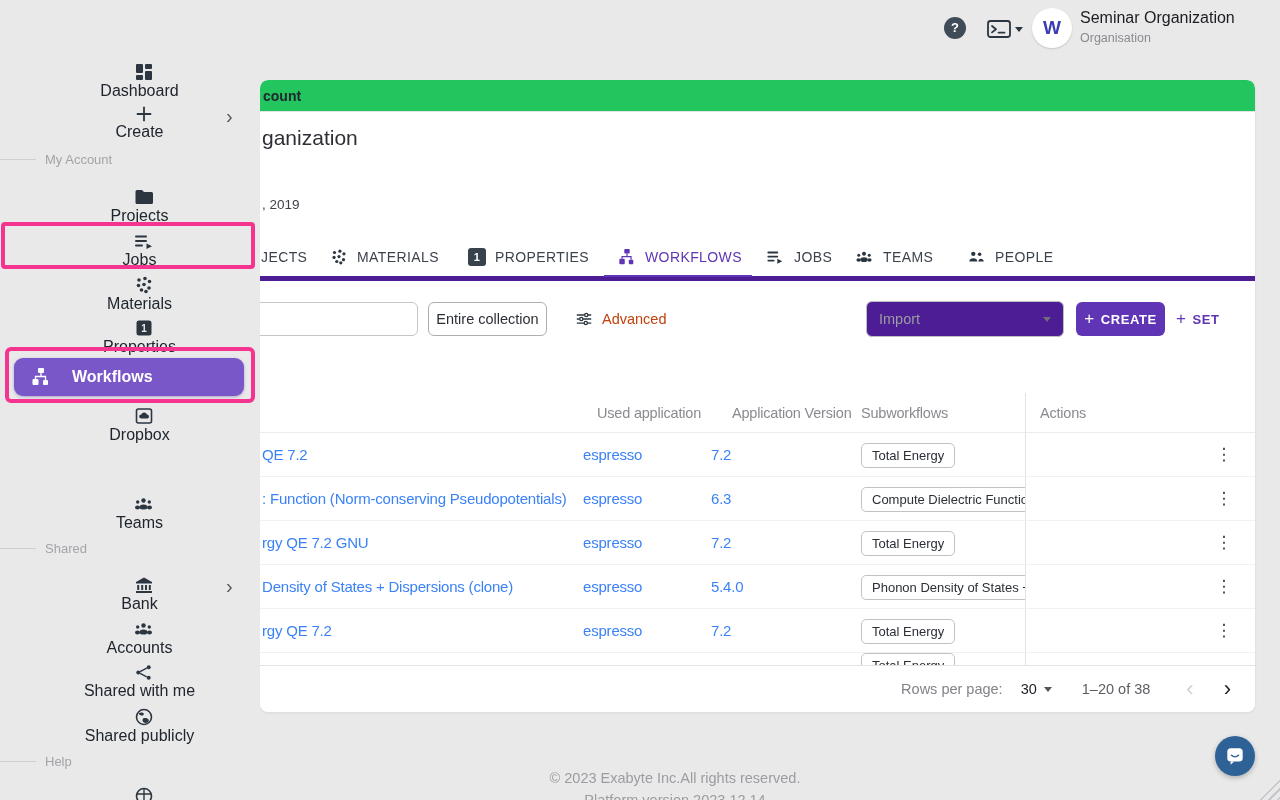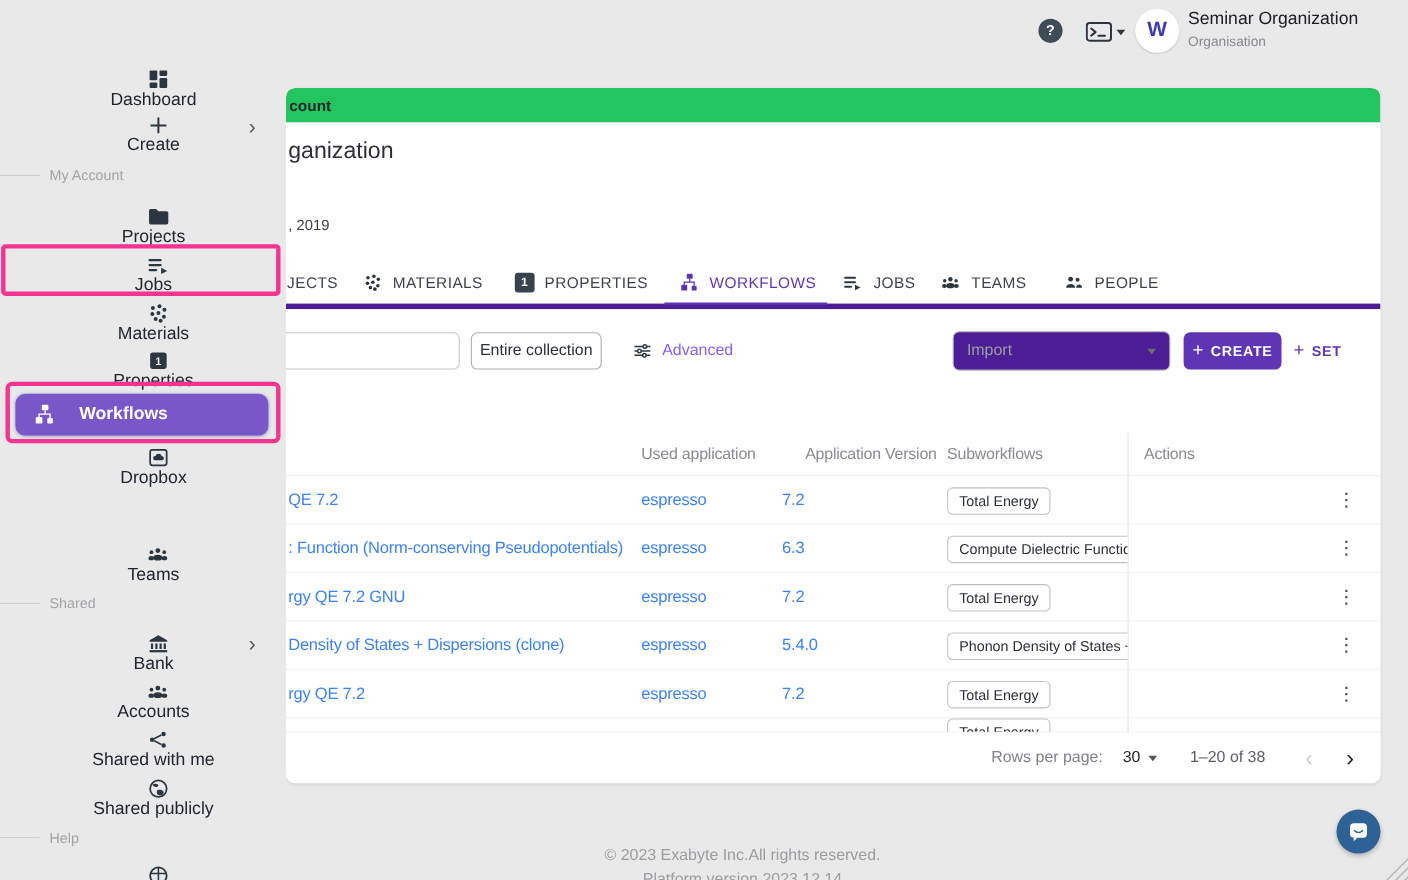--- a/index.html
+++ b/index.html
@@ -54,21 +54,21 @@
   .tab { position:absolute; top:0; height:48px; display:flex; align-items:center; gap:9px; cursor:pointer;
     font-size:14px; font-weight:500; letter-spacing:.4px; color:#3d434d; }
   .tab.active { color:#5f35b5; }
   .tab-underline { position:absolute; left:344px; bottom:-1px; width:148px; height:2px; background:#5f35b5; }
   .badge1 { width:18px; height:18px; background:#37424d; border-radius:3px; color:#fff; font-size:11px; font-weight:bold; text-align:center; line-height:18px; }
 
   .search-input { position:absolute; left:-14px; top:222px; width:172px; height:34px; border:1px solid #c6c6c8; border-radius:6px; outline:none;
     font-family:"Liberation Sans",sans-serif; font-size:14px; padding:0 10px; color:#20262e; }
   .btn-outline { position:absolute; left:168px; top:222px; width:119px; height:34px; border:1px solid #aeaeb2; border-radius:6px; background:#fff;
     font-size:14.5px; color:#2b2f36; text-align:center; line-height:32px; cursor:pointer; }
-  .advanced { position:absolute; left:315px; top:222px; height:34px; display:flex; align-items:center; gap:9px; cursor:pointer; font-size:14.5px; color:#8b5cf6; }
+  .advanced { position:absolute; left:315px; top:222px; height:34px; display:flex; align-items:center; gap:9px; cursor:pointer; font-size:14.5px; color:#c2410c; }
   .import-select { position:absolute; left:606px; top:221px; width:198px; height:36px; border:1px solid #bdbdc1; border-radius:6px; background:#4c1d95;
     display:flex; align-items:center; cursor:pointer; }
   .import-select .ph { margin-left:12px; font-size:14.5px; color:#9c9ca1; flex:1; }
   .import-select .caret { margin-right:12px; border-top-color:#6e6e74; }
   .btn-create { position:absolute; left:816px; top:222px; width:89px; height:34px; background:#5f35b5; border:none; border-radius:6px; color:#fff;
     font-family:"Liberation Sans",sans-serif; font-size:13px; font-weight:bold; letter-spacing:.6px; cursor:pointer; display:flex; align-items:center; justify-content:center; gap:6px; }
   .btn-create .plus { font-size:17px; font-weight:normal; }
   .btn-set { position:absolute; left:916px; top:222px; height:34px; border:none; background:none; color:#5f35b5;
     font-family:"Liberation Sans",sans-serif; font-size:13px; font-weight:bold; letter-spacing:.6px; cursor:pointer; display:flex; align-items:center; gap:6px; }
   .btn-set .plus { font-size:17px; font-weight:normal; }
@@ -258,21 +258,21 @@
   <button class="btn-create">
     <span class="plus">+</span>
     <span>CREATE</span>
   </button>
   <button class="btn-set">
     <span class="plus">+</span>
     <span>SET</span>
   </button>
 
   <div class="thead">
-    <span class="th" style="left:323px">Used application</span>
+    <span class="th" style="left:337px">Used application</span>
     <span class="th" style="left:472px">Application Version</span>
     <span class="th" style="left:601px">Subworkflows</span>
     <span class="th" style="left:780px">Actions</span>
   </div>
   <div class="col-divider"></div>
 
   <div class="trow" style="top:353px">
     <span class="td name">QE 7.2</span>
     <span class="td app">espresso</span>
     <span class="td ver">7.2</span>

